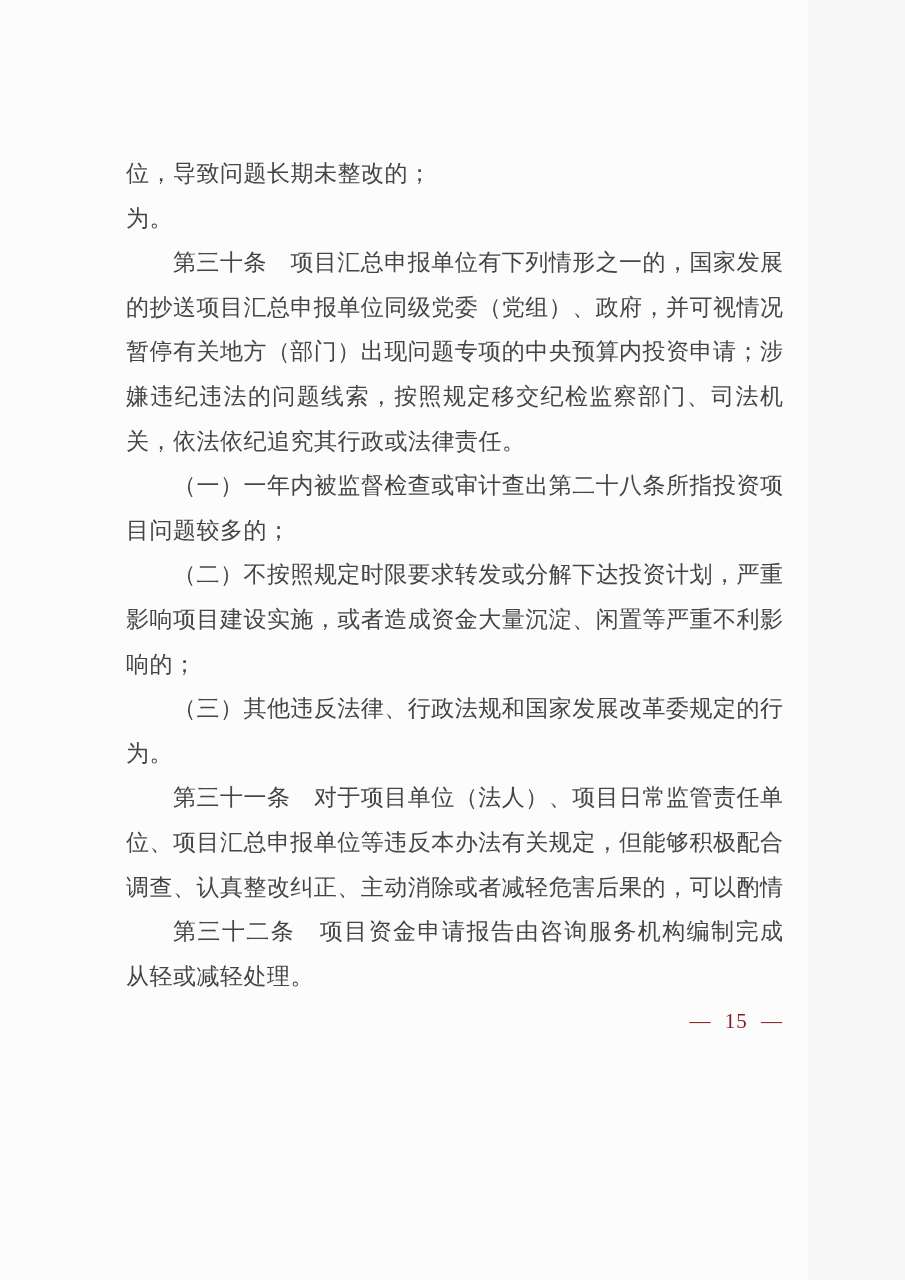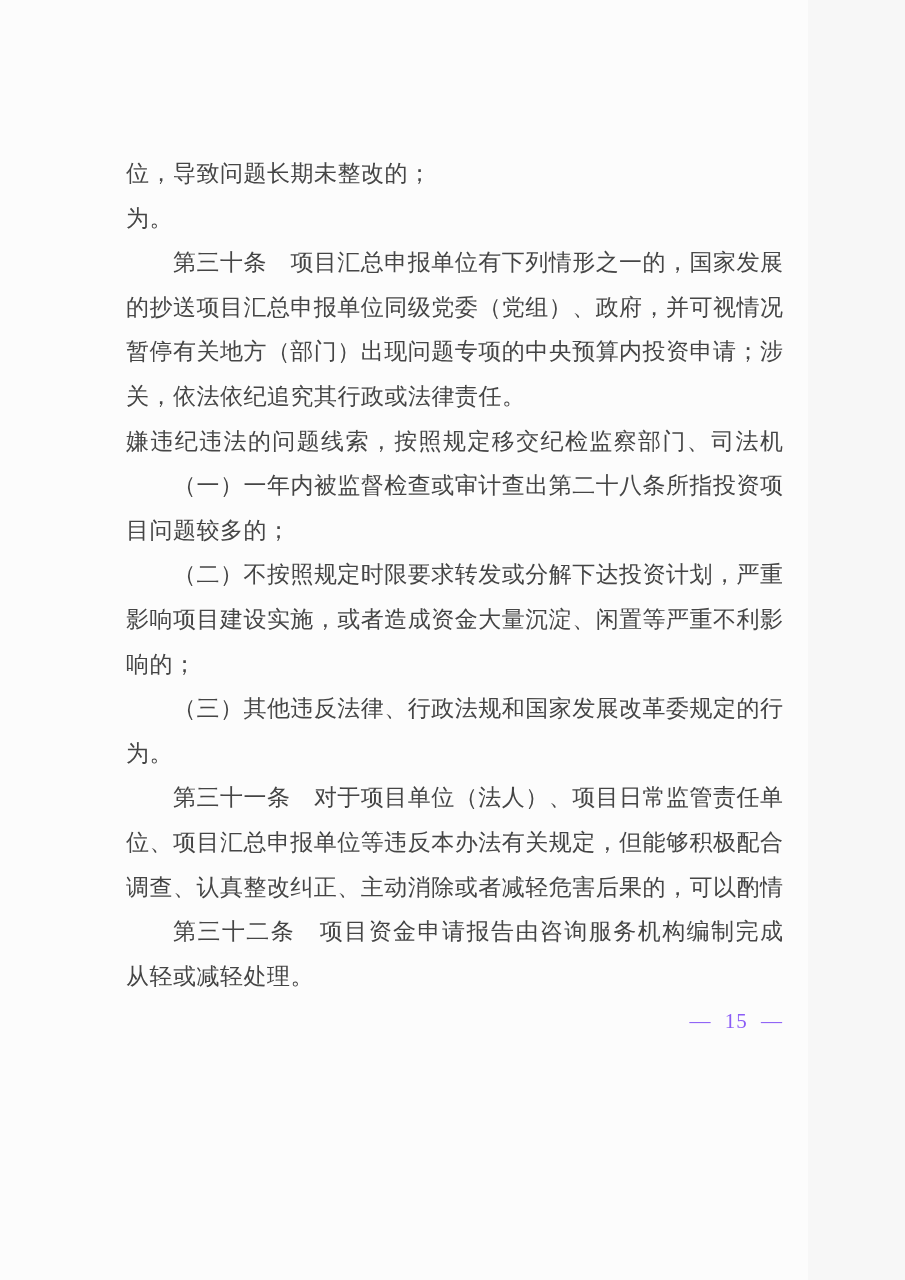--- a/index.html
+++ b/index.html
@@ -55,37 +55,37 @@
     display: block;
     box-sizing: border-box;
     width: 657px;
     height: 44.6px;
     line-height: 44.6px;
     text-align: right;
   }
   .pagenum {
     font-family: "Liberation Serif", serif;
     font-size: 21px;
-    color: #8b5cf6;
+    color: #7f1d1d;
     letter-spacing: 1px;
     word-spacing: 7px;
   }
 </style>
 </head>
 <body>
 
 <div class="page">
   <div class="content">
     <div class="ln">位，导致问题长期未整改的；</div>
     <div class="ln">为。</div>
     <div class="ln ind just">第三十条　项目汇总申报单位有下列情形之一的，国家发展</div>
     <div class="ln just">的抄送项目汇总申报单位同级党委（党组）、政府，并可视情况</div>
     <div class="ln just">暂停有关地方（部门）出现问题专项的中央预算内投资申请；涉</div>
+    <div class="ln just">嫌违纪违法的问题线索，按照规定移交纪检监察部门、司法机</div>
     <div class="ln">关，依法依纪追究其行政或法律责任。</div>
-    <div class="ln just">嫌违纪违法的问题线索，按照规定移交纪检监察部门、司法机</div>
     <div class="ln ind just">（一）一年内被监督检查或审计查出第二十八条所指投资项</div>
     <div class="ln">目问题较多的；</div>
     <div class="ln ind just">（二）不按照规定时限要求转发或分解下达投资计划，严重</div>
     <div class="ln just">影响项目建设实施，或者造成资金大量沉淀、闲置等严重不利影</div>
     <div class="ln">响的；</div>
     <div class="ln ind just">（三）其他违反法律、行政法规和国家发展改革委规定的行</div>
     <div class="ln">为。</div>
     <div class="ln ind just">第三十一条　对于项目单位（法人）、项目日常监管责任单</div>
     <div class="ln just">位、项目汇总申报单位等违反本办法有关规定，但能够积极配合</div>
     <div class="ln just">调查、认真整改纠正、主动消除或者减轻危害后果的，可以酌情</div>

